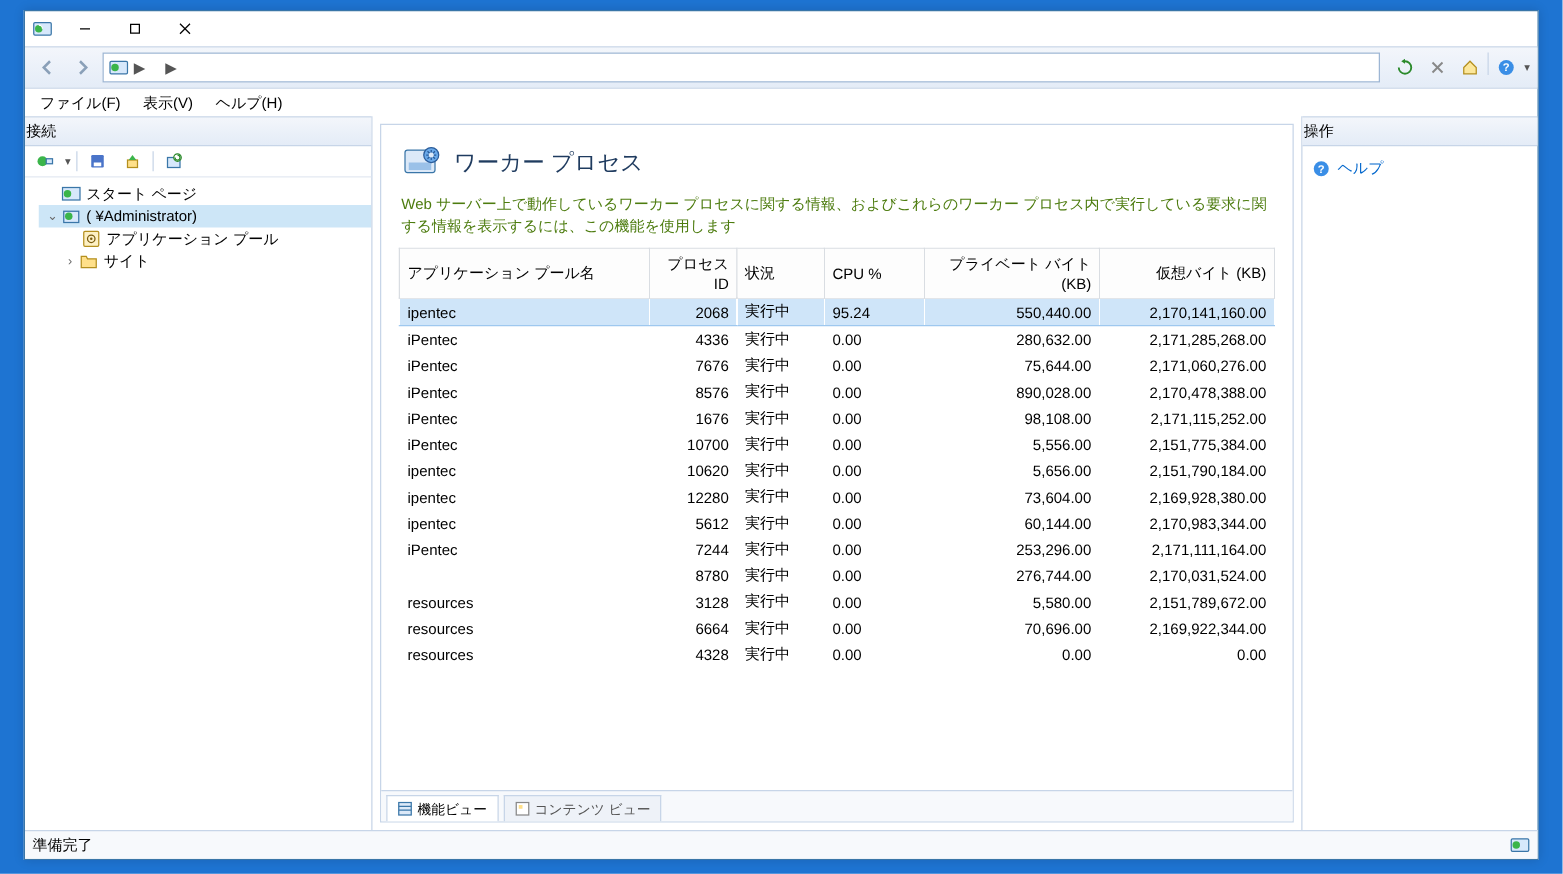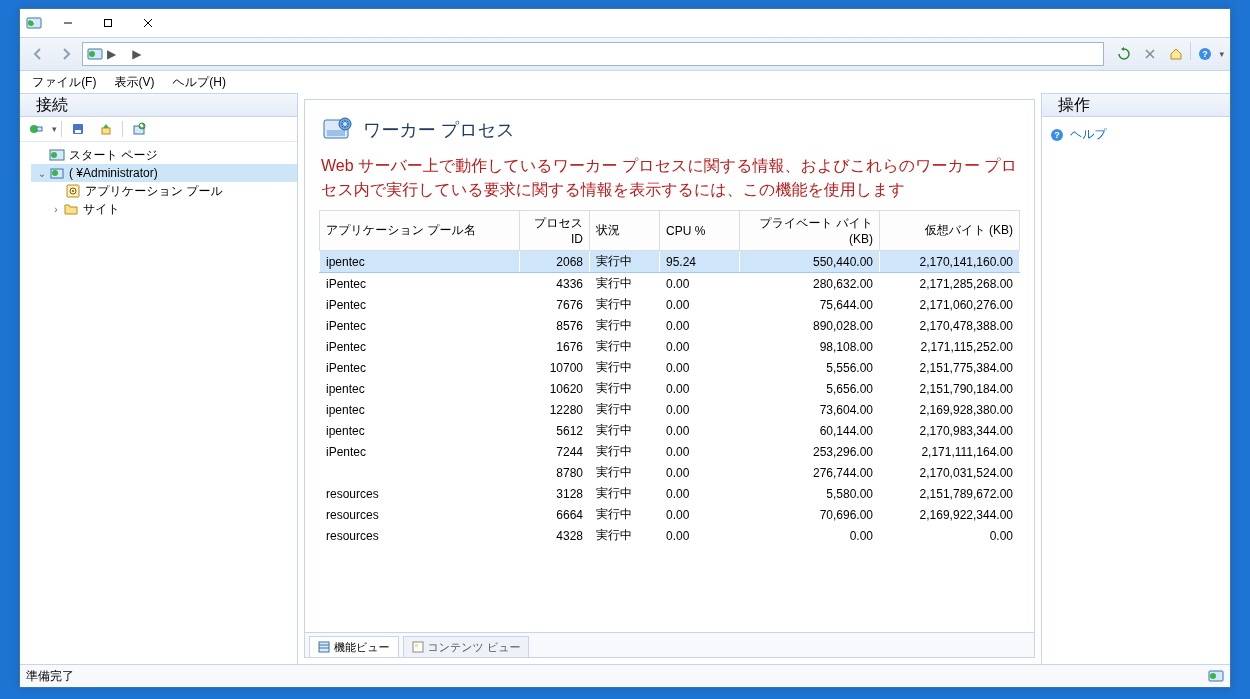--- a/index.html
+++ b/index.html
@@ -14,33 +14,33 @@
   .navbtn{width:24px;height:24px;border-radius:12px;display:flex;align-items:center;justify-content:center;color:#8aa0b8;}
   .addr{flex:1;height:22px;background:#fff;border:1px solid #9db6d4;display:flex;align-items:center;padding:0 4px;gap:4px;}
   .addr .crumb{padding:0 4px;color:#000;}
   .addr .sep{color:#555;}
   .rightbtns{display:flex;gap:2px;margin-left:4px;}
   .iconbtn{width:22px;height:22px;display:flex;align-items:center;justify-content:center;border:1px solid transparent;}
   .menubar{height:22px;display:flex;align-items:center;padding:0 4px;gap:2px;}
   .menuitem{padding:2px 8px;}
   .body3{flex:1;display:flex;min-height:0;}
   .pane{display:flex;flex-direction:column;min-height:0;}
-  .pane-header{height:22px;background:linear-gradient(#f3f6fb,#e4ecf7);border-top:1px solid #c7d5e8;border-bottom:1px solid #c7d5e8;padding:0 16px;display:flex;align-items:center;font-size:16px;}
+  .pane-header{height:22px;background:linear-gradient(#f3f6fb,#e4ecf7);border-top:1px solid #c7d5e8;border-bottom:1px solid #c7d5e8;padding:0 1px;display:flex;align-items:center;font-size:12px;}
   .left{width:280px;border-right:1px solid #c7d5e8;}
   .toolbar{height:24px;display:flex;align-items:center;padding:0 4px;gap:4px;border-bottom:1px solid #e3e9f2;}
   .tree{flex:1;overflow:auto;padding:4px 0;}
   .tree-row{display:flex;align-items:center;height:18px;padding-right:6px;white-space:nowrap;margin-left:11px;}
   .tree-row.sel{background:#cde6f7;}
   .twist{width:14px;text-align:center;color:#6a6a6a;font-size:10px;}
   .ticon16{width:16px;height:16px;margin-right:4px;flex-shrink:0;}
   .center{flex:1;border-right:1px solid #c7d5e8;padding:6px;display:flex;flex-direction:column;min-height:0;}
   .center-inner{flex:1;border:1px solid #c7d5e8;background:#fff;display:flex;flex-direction:column;min-height:0;}
   .page-head{padding:14px 16px 8px 16px;}
   .page-title{font-size:18px;color:#1f3b5f;display:flex;align-items:center;gap:10px;}
-  .page-desc{font-size:16px;color:#b91c1c;margin-top:8px;line-height:1.5;}
+  .page-desc{font-size:12px;color:#4d7c0f;margin-top:8px;line-height:1.5;}
   .grid{flex:1;overflow:auto;padding:0 14px;}
   table{border-collapse:collapse;width:100%;table-layout:fixed;font-size:12px;}
   th{text-align:left;font-weight:normal;border:1px solid #d9dde2;background:#fdfdfd;padding:4px 6px;height:20px;position:relative;margin-left:16px;}
   th.r{text-align:right;}
   td{padding:2px 6px;height:17px;border-left:1px solid transparent;border-right:1px solid transparent;white-space:nowrap;overflow:hidden;}
   td.r{text-align:right;}
   tr.selected td{background:#cfe5f9;border-top:1px solid #9ec8ef;border-bottom:1px solid #9ec8ef;}
   .tabs{height:24px;border-top:1px solid #c7d5e8;display:flex;align-items:flex-end;padding:0 4px;gap:4px;background:#f7f9fc;}
   .tab{height:20px;padding:0 8px;border:1px solid #c7d5e8;border-bottom:none;background:#fff;display:flex;align-items:center;gap:4px;font-size:11px;}
   .tab.inactive{background:#eef2f8;color:#555;}

